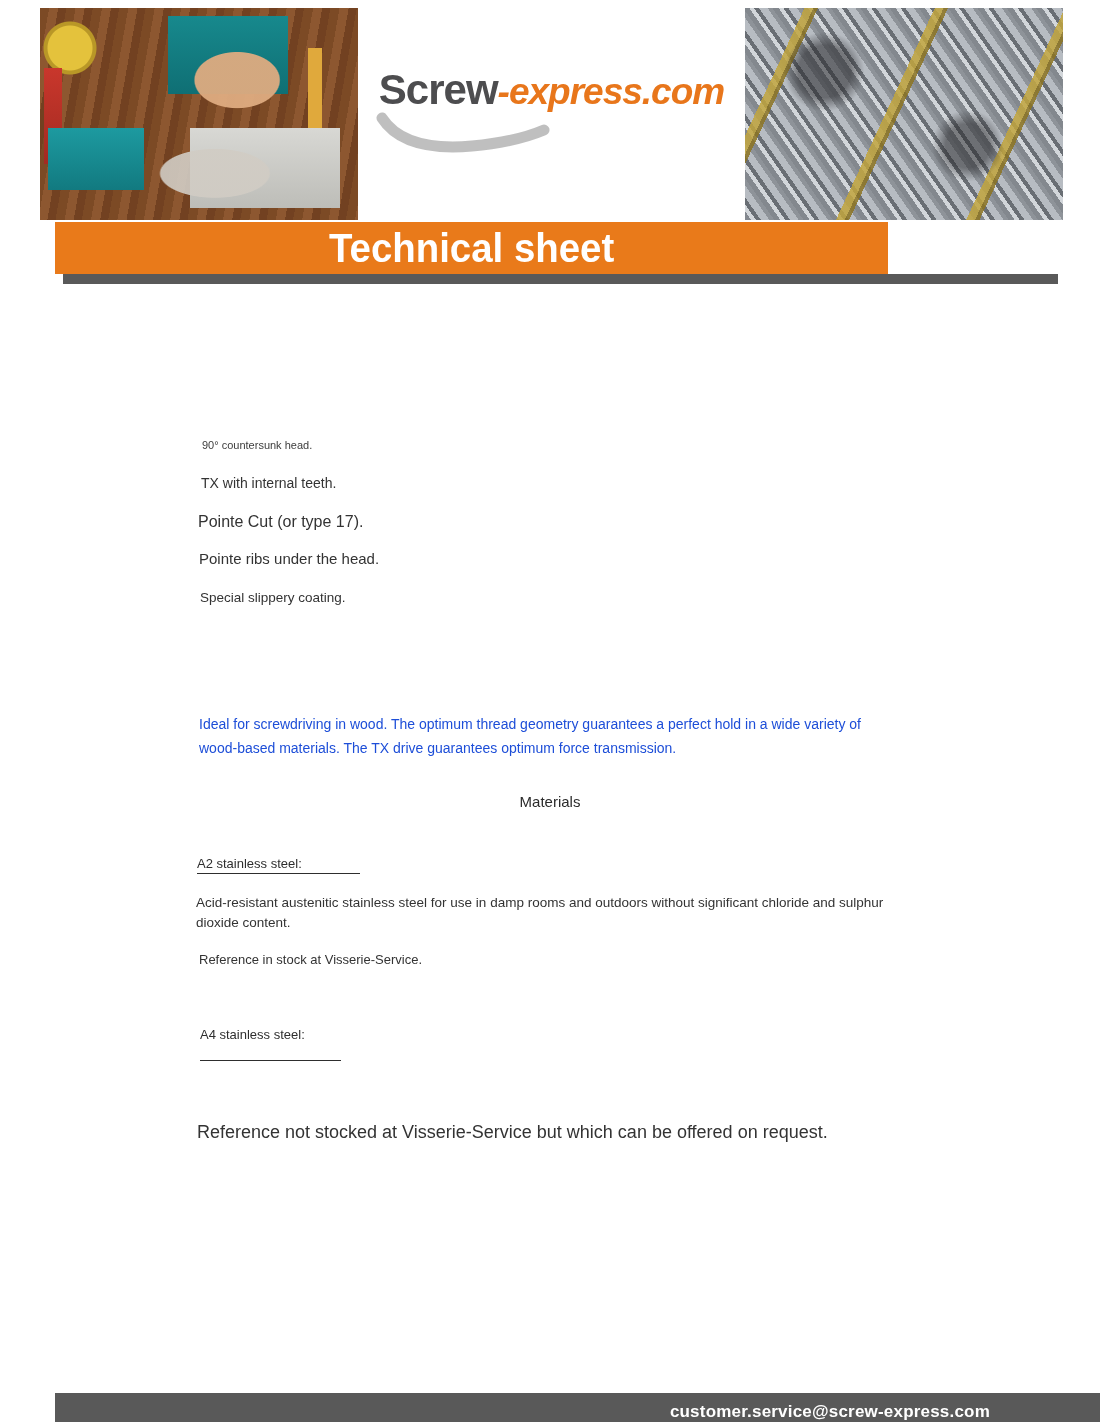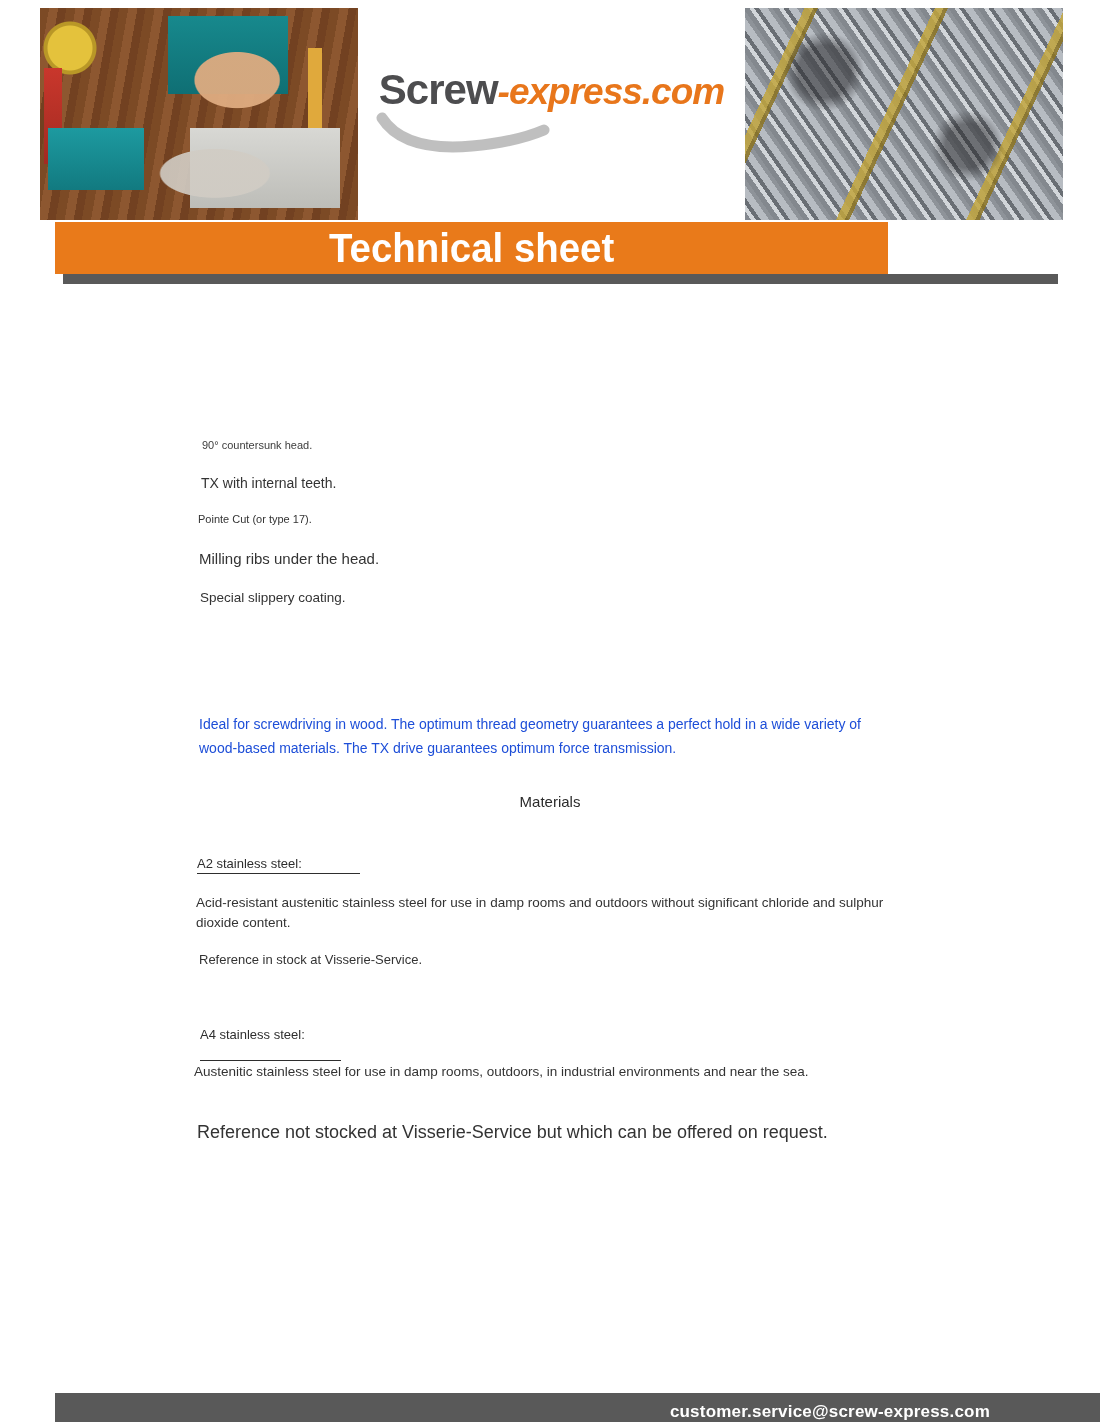--- a/index.html
+++ b/index.html
@@ -83,21 +83,21 @@
   .t-application {
     top:638px; font-family:"Liberation Serif", serif;
     font-size:25px; font-weight:bold; color:#101010;
   }
   .t-materials { top:785px; font-size:15px; }
 
   .txt { position:absolute; color:#333333; }
 
   .feat-0 { top:431px; left:202px; font-size:11px; color:#3d3d3d; }
   .feat-1 { top:467px; left:201px; font-size:14px; }
-  .feat-2 { top:505px; left:198px; font-size:11px; }
+  .feat-2 { top:505px; left:198px; font-size:16px; }
   .feat-3 { top:542px; left:199px; font-size:15px; }
   .feat-4 { top:582px; left:200px; font-size:13.5px; }
 
   .app-body {
     top:704px; left:199px; width:700px;
     font-size:14px; line-height:24px; color:#1d4ed8;
   }
 
   .a2-label { top:848px; left:197px; font-size:13px; color:#2e2e2e; }
   .a4-label { top:1019px; left:200px; font-size:13px; color:#2e2e2e; }
@@ -140,36 +140,35 @@
 
   <div class="banner">
     <span class="banner-title">Technical sheet</span>
   </div>
   <div class="banner-shadow"></div>
 
 
   <div class="txt feat-0">90° countersunk head.</div>
   <div class="txt feat-1">TX with internal teeth.</div>
   <div class="txt feat-2">Pointe Cut (or type 17).</div>
-  <div class="txt feat-3">Milling ribs under the head.</div>
+  <div class="txt feat-3">Pointe ribs under the head.</div>
   <div class="txt feat-4">Special slippery coating.</div>
 
   <div class="txt app-body">Ideal for screwdriving in wood. The optimum thread geometry guarantees a perfect hold in a wide variety of wood-based materials. The TX drive guarantees optimum force transmission.</div>
 
   <div class="section-title t-materials">Materials</div>
 
   <div class="txt a2-label">
     <span class="label-underline-wide">A2 stainless steel:</span>
   </div>
   <div class="txt a2-body">Acid-resistant austenitic stainless steel for use in damp rooms and outdoors without significant chloride and sulphur dioxide content.</div>
   <div class="txt a2-ref">Reference in stock at Visserie-Service.</div>
 
   <div class="txt a4-label">
     <span class="label-underline">A4 stainless steel:</span>
   </div>
-  <div class="txt a4-body">Austenitic stainless steel for use in damp rooms, outdoors, in industrial environments and near the sea.</div>
   <div class="txt a4-ref">Reference not stocked at Visserie-Service but which can be offered on request.</div>
 
   <div class="footer">
     <span class="footer-email">customer.service@screw-express.com</span>
   </div>
 
 </div>
 
 </body></html>

